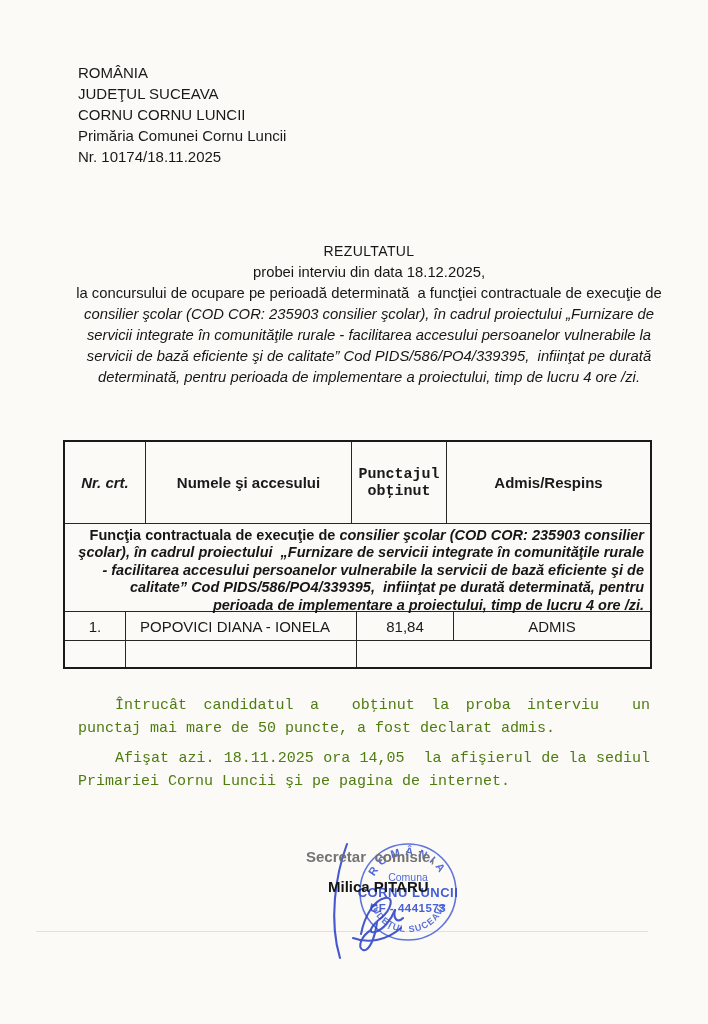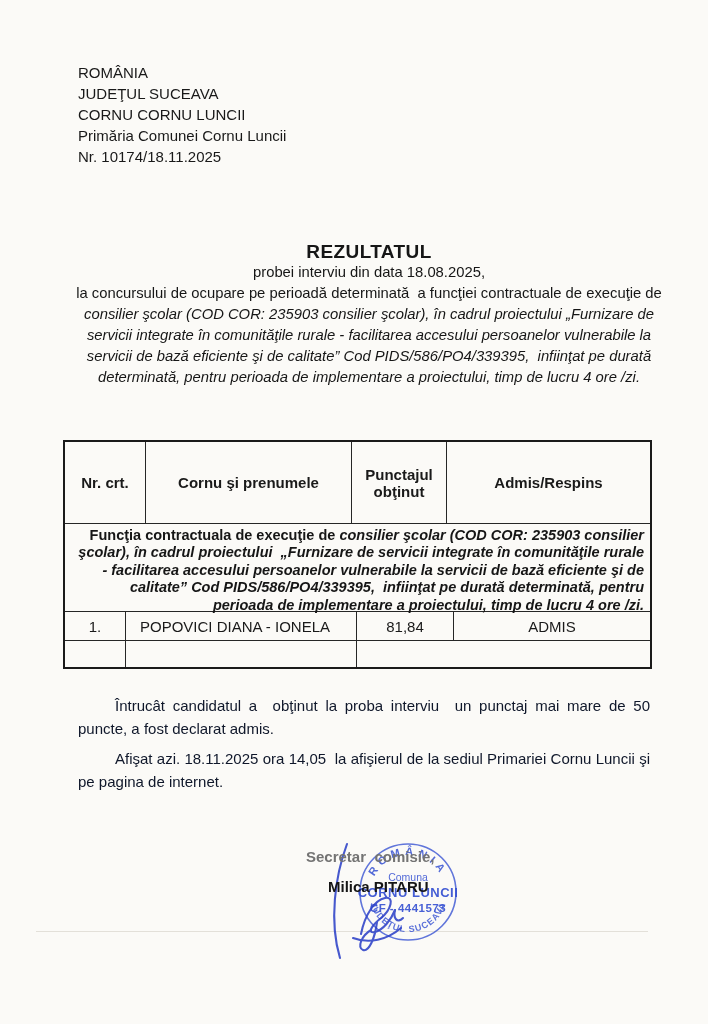--- a/index.html
+++ b/index.html
@@ -17,65 +17,65 @@
   .letterhead{
     position:absolute;left:78px;top:62px;
     font-size:15px;line-height:21px;color:#191919;
   }
 
   
   .titleblock{
     position:absolute;left:66px;top:241px;width:606px;
     text-align:center;font-size:14.8px;line-height:21px;color:#161616;
   }
-  .doc-title{font-weight:bold;font-size:19px;letter-spacing:.4px;}
+  .doc-title{font-weight:normal;font-size:14px;letter-spacing:.4px;}
   .subtitle{font-weight:normal;}
   .intro{font-weight:normal;}
   .it{font-style:italic;}
 
   
   .rtable{
     position:absolute;left:63px;top:440px;width:589px;
     box-sizing:border-box;border:2px solid #1a1a1a;background:transparent;
   }
   .trow{display:flex;}
   .tc{
     box-sizing:border-box;
     border-right:1.3px solid #262626;
     border-bottom:1.3px solid #262626;
     display:flex;align-items:center;justify-content:center;
     text-align:center;font-size:15px;color:#1a1a1a;
   }
   .tc.lastcol{border-right:none;}
   .trow.lastrow .tc{border-bottom:none;}
   .th{font-weight:bold;}
-  .h0{width:81px;height:82px;}
+  .h0{width:81px;height:82px;font-style:italic;}
   .h1{width:206px;}
-  .h2{width:95px;padding:0 10px;}
+  .h2{width:95px;padding:0 10px;font-family:Liberation Mono, monospace;}
   .h3{width:203px;}
   .merged{
     width:585px;height:88px;padding:3px 6px 0 6px;
     font-weight:bold;font-size:14.5px;line-height:17.4px;
     display:block;text-align:right;
     border-bottom:1.3px solid #262626;box-sizing:border-box;
     color:#161616;
   }
   .d0{width:61px;height:29px;}
   .d1{width:231px;justify-content:flex-start;text-align:center;padding-left:14px;}
   .d2{width:97px;}
   .d3{width:196px;}
   .e0{width:61px;height:26px;}
   .e1{width:231px;}
   .e2{width:293px;}
 
   
   .para{
     position:absolute;left:78px;width:572px;
     font-size:15px;line-height:22.5px;text-indent:37px;
-    text-align:justify;color:#0f172a;
+    text-align:justify;color:#4d7c0f;font-family:Liberation Mono, monospace;
   }
   .para1{top:695px;}
   .para2{top:748px;}
 
   
   .sig-role{
     position:absolute;left:306px;top:848px;
     font-weight:bold;font-size:15px;color:#737373;
     white-space:pre;z-index:3;
   }
@@ -101,28 +101,28 @@
   <div class="letterhead">
     <div>ROMÂNIA</div>
     <div>JUDEŢUL SUCEAVA</div>
     <div>CORNU CORNU LUNCII</div>
     <div>Primăria Comunei Cornu Luncii</div>
     <div>Nr. 10174/18.11.2025</div>
   </div>
 
   <div class="titleblock">
     <div class="doc-title">REZULTATUL</div>
-    <div class="subtitle">probei interviu din data 18.08.2025,</div>
+    <div class="subtitle">probei interviu din data 18.12.2025,</div>
     <div class="intro pre"><span>la concursului de ocupare pe perioadă determinată  a funcţiei contractuale de execuţie de </span><span class="it">consilier şcolar (COD COR: 235903 consilier şcolar), în cadrul proiectului „Furnizare de servicii integrate în comunităţile rurale - facilitarea accesului persoanelor vulnerabile la servicii de bază eficiente şi de calitate” Cod PIDS/586/PO4/339395,  infiinţat pe durată determinată, pentru perioada de implementare a proiectului, timp de lucru 4 ore /zi.</span></div>
   </div>
 
   <div class="rtable">
     <div class="trow">
       <div class="tc th h0">Nr. crt.</div>
-      <div class="tc th h1">Cornu şi prenumele</div>
+      <div class="tc th h1">Numele şi accesului</div>
       <div class="tc th h2">Punctajul obţinut</div>
       <div class="tc th h3 lastcol">Admis/Respins</div>
     </div>
     <div class="trow">
       <div class="merged pre"><span>Funcţia contractuala de execuţie de </span><span class="it">consilier şcolar (COD COR: 235903 consilier şcolar), în cadrul proiectului  „Furnizare de servicii integrate în comunităţile rurale - facilitarea accesului persoanelor vulnerabile la servicii de bază eficiente şi de calitate” Cod PIDS/586/PO4/339395,  infiinţat pe durată determinată, pentru perioada de implementare a proiectului, timp de lucru 4 ore /zi.</span></div>
     </div>
     <div class="trow">
       <div class="tc d0">1.</div>
       <div class="tc d1">POPOVICI DIANA - IONELA</div>
       <div class="tc d2">81,84</div>

